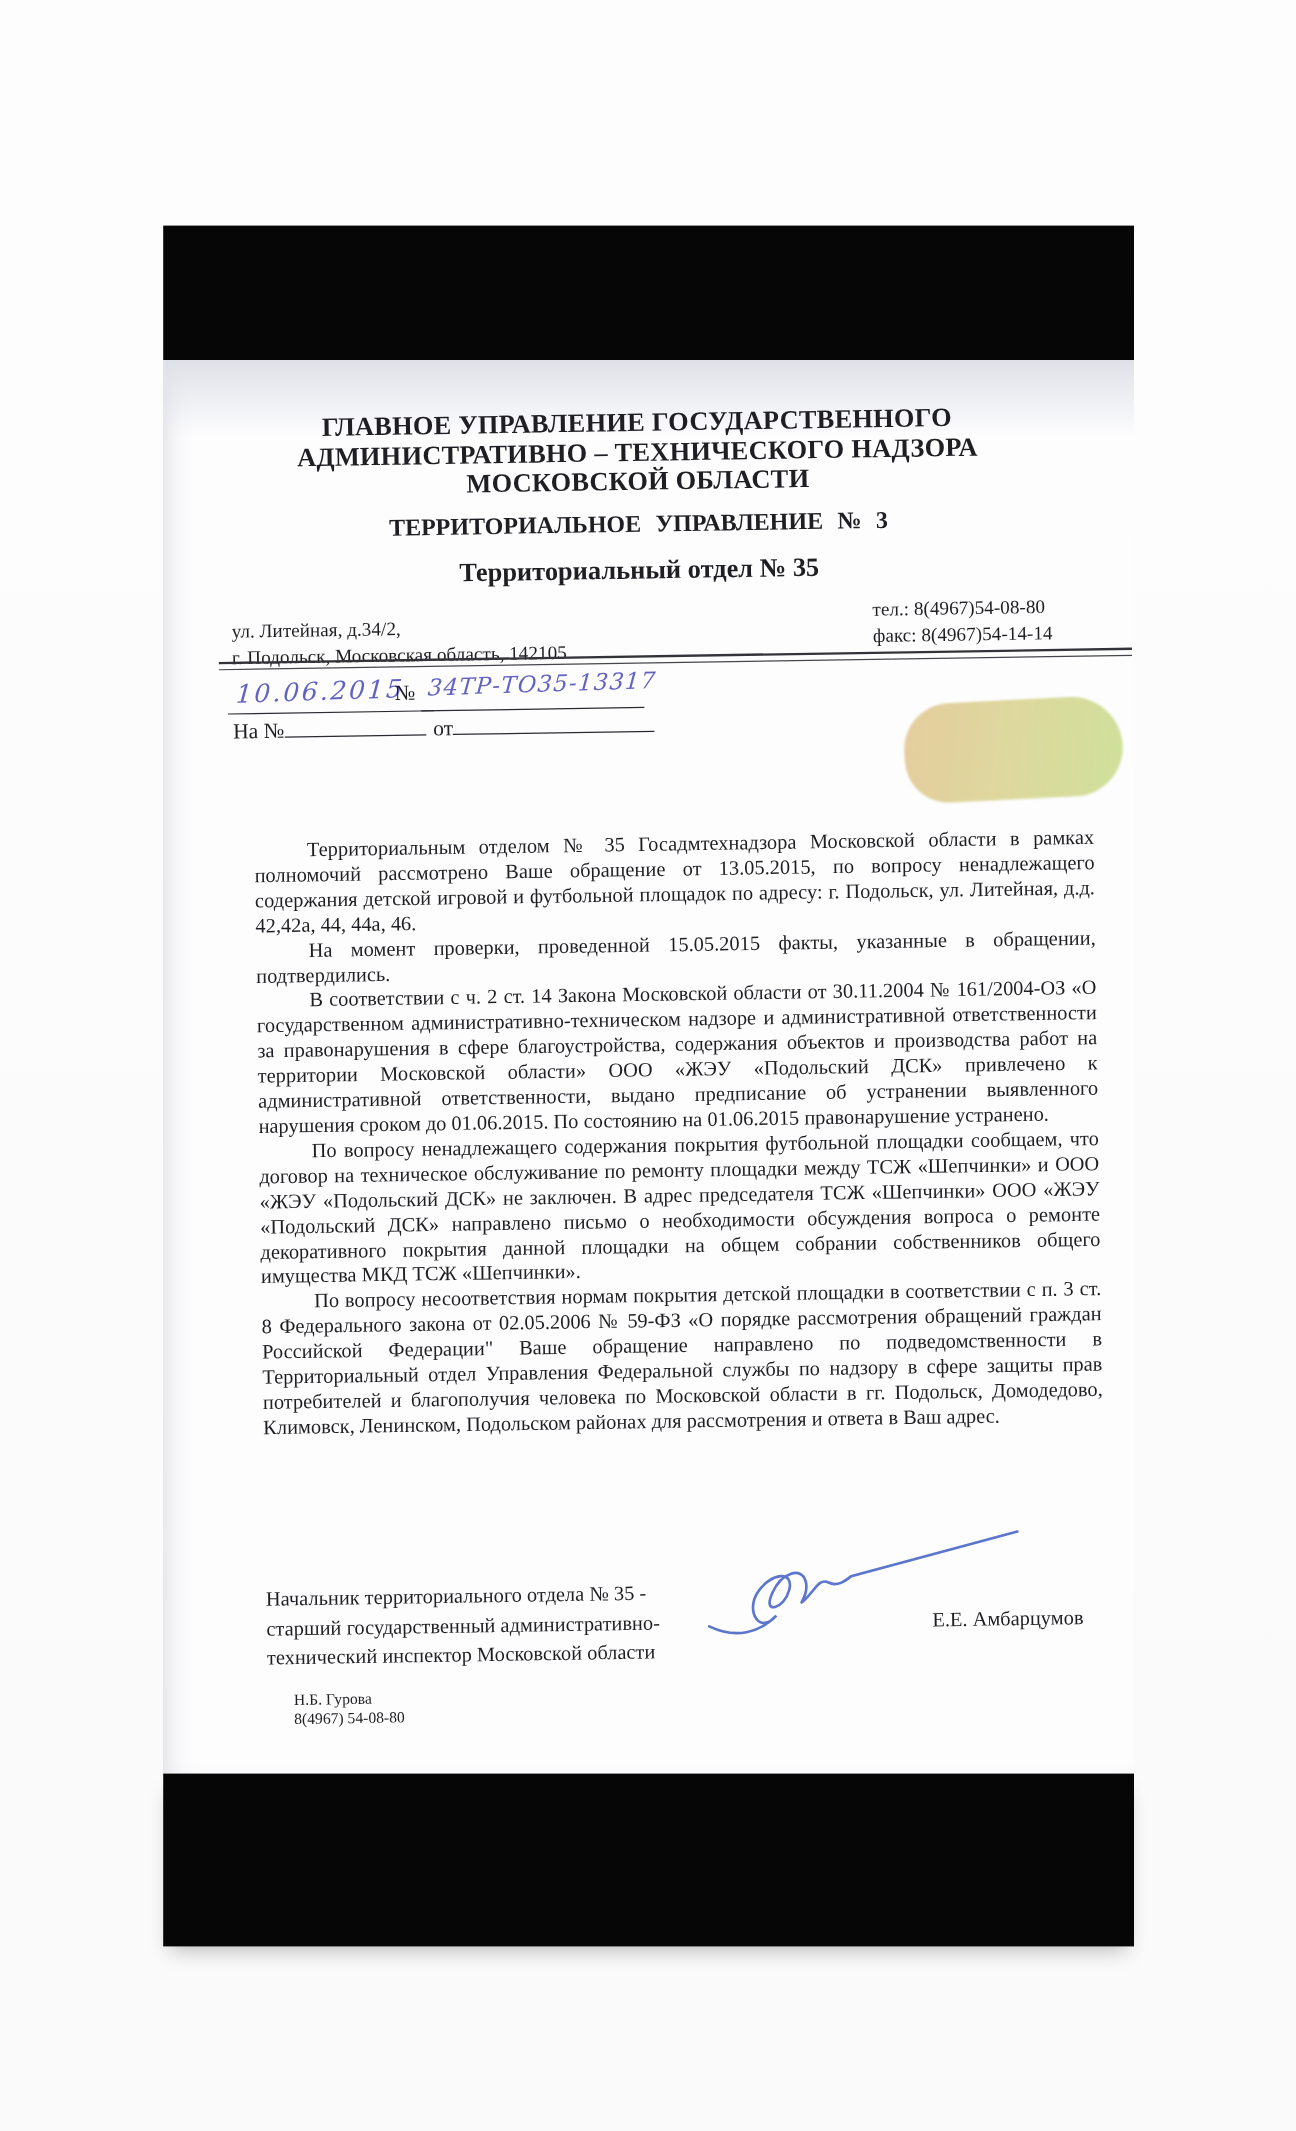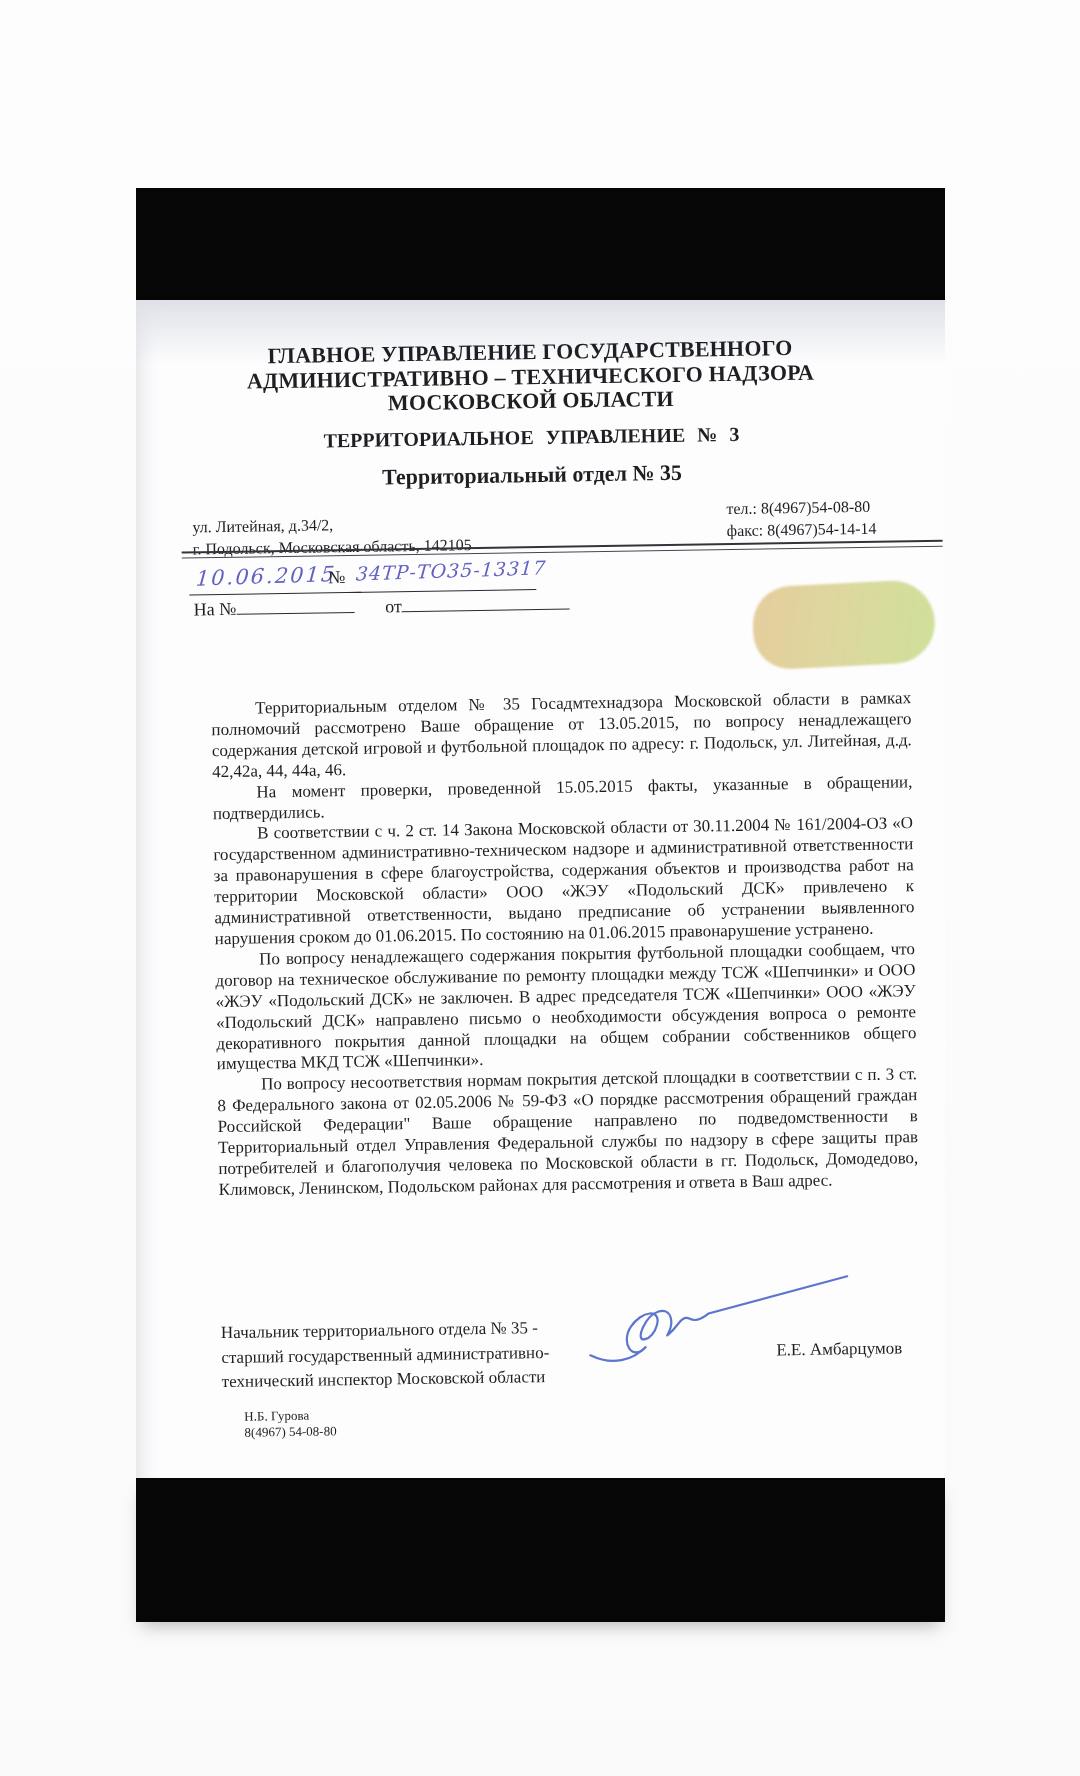--- a/index.html
+++ b/index.html
@@ -12,21 +12,21 @@
     color: #1f1f23;
   }
   .scan-bar {
     position: absolute; left: 136px; width: 809px;
     background: #060606;
   }
   .scan-bar.top { top: 188px; height: 112px; }
   .scan-bar.bottom { top: 1478px; height: 144px; box-shadow: 0 10px 16px -6px rgba(0,0,0,.25); }
   .page {
     position: absolute; left: 136px; top: 300px;
-    width: 809px; height: 1322px;
+    width: 809px; height: 1178px;
     background: #fdfdfe;
     box-shadow: inset 16px 0 26px -18px rgba(70,70,95,.25);
   }
   .page::before {
     content: ""; position: absolute; left: 0; top: 0; right: 0; height: 64px;
     background: linear-gradient(180deg, #dfe1e8 0%, rgba(255,255,255,0) 100%);
   }
   .content { position: absolute; inset: 0; transform: rotate(-0.9deg); transform-origin: 50% 30%; }
 
   .letterhead-org {
@@ -62,21 +62,21 @@
   }
   .ref-date { position: absolute; top: 260px; left: 62px; font-size: 21px; }
   .ref-date-line { position: absolute; top: 289px; left: 55px; width: 172px; border-bottom: 1.6px solid #2a2b30; }
   .ref-no-label { position: absolute; top: 264px; left: 194px; font-size: 18px; }
   .ref-number { position: absolute; top: 258px; left: 222px; font-size: 19px; letter-spacing: 1px; }
   .ref-number-line { position: absolute; top: 289px; left: 216px; width: 186px; border-bottom: 1.6px solid #2a2b30; }
   .incoming-row { position: absolute; top: 293px; left: 59px; font-size: 18px; }
   .blank { display: inline-block; border-bottom: 1.6px solid #2a2b30; height: 16px; vertical-align: baseline; }
   .blank.b1 { width: 118px; }
   .blank.b2 { width: 168px; }
-  .incoming-row .from { margin-left: 31px; }
+  .incoming-row .from { margin-left: 6px; }
 
   .redaction {
     position: absolute; top: 288px; left: 618px; width: 182px; height: 83px;
     border-radius: 42px 46px 44px 40px;
     background: linear-gradient(100deg, #e5cd9d 0%, #ddd89e 48%, #cfe09a 100%);
     filter: blur(1px);
     transform: rotate(-2deg);
   }
 
   .body-text {

